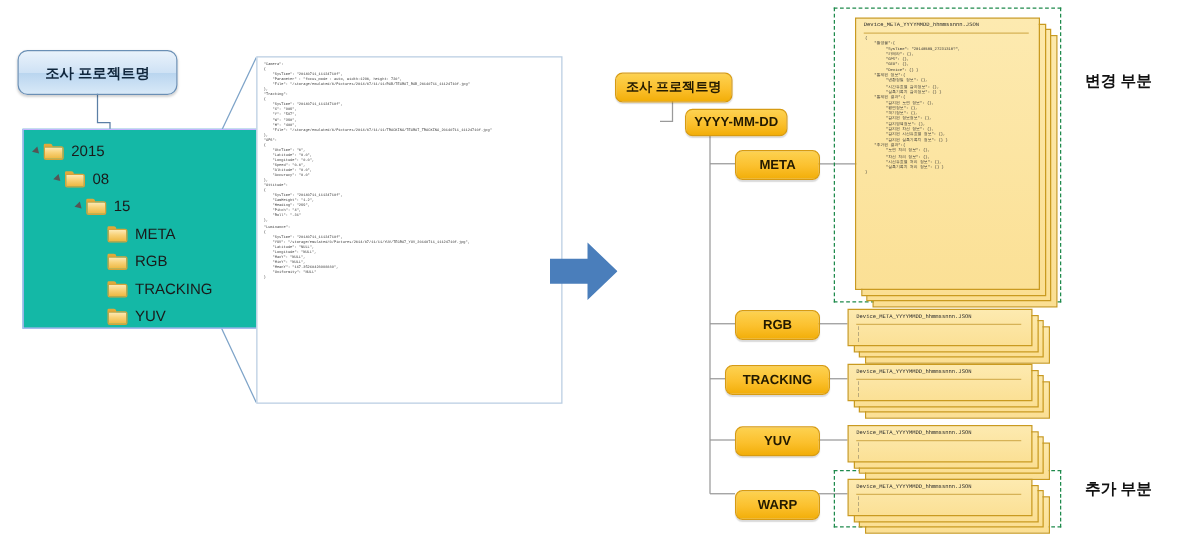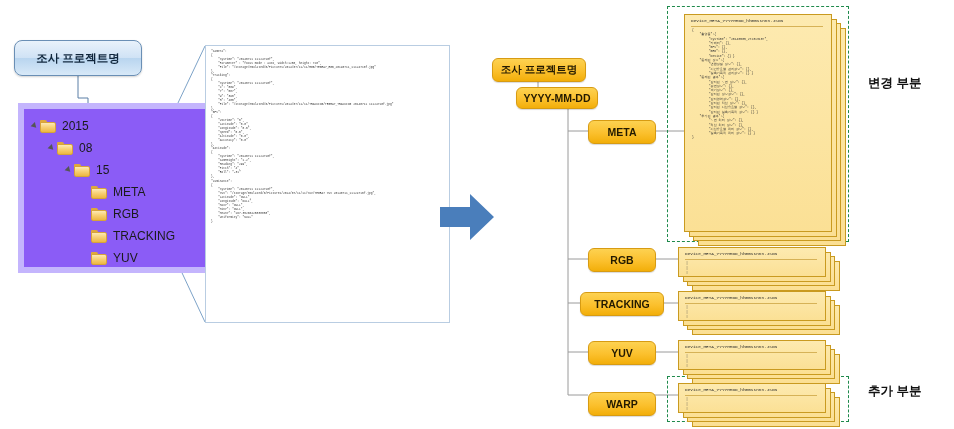--- a/index.html
+++ b/index.html
@@ -16,21 +16,21 @@
     border:1px solid #6a8fb5;border-radius:8px;
     background:linear-gradient(180deg,#e9f2fb 0%,#cfe2f5 50%,#b9d5ef 51%,#d8e9f8 100%);
     display:flex;align-items:center;justify-content:center;
     font-size:11.5px;font-weight:bold;color:#10263c;
     box-shadow:0 1px 2px rgba(0,0,0,.18);
   }
 
   
   .explorer{
     left:18px;top:103px;width:200px;height:158px;
-    border:6px solid #c4b5fd;background:#8b5cf6;
+    border:1px solid #c4b5fd;background:#14b8a6;
   }
   .treerow{display:flex;align-items:center;height:22px;font-size:12px;color:#1a1a1a;}
   .tw{display:inline-block;width:0;height:0;border-left:5px solid #555;
       border-top:3.5px solid transparent;border-bottom:3.5px solid transparent;
       transform:rotate(45deg);margin-right:3px;}
   .tw-none{display:inline-block;width:8px;}
   .folder{position:relative;width:16px;height:13px;margin-right:6px;flex:none;}
   .folder i{position:absolute;display:block;}
   .folder .tab{left:0;top:0;width:7px;height:3px;background:#e0a93a;border-radius:1px 2px 0 0;}
   .folder .bd{left:0;top:2.5px;width:16px;height:10.5px;border-radius:1px 2px 2px 2px;
@@ -57,21 +57,21 @@
 
   
   .obox{
     border:1px solid #d79b12;border-radius:6px;
     background:linear-gradient(180deg,#fdd251 0%,#fbc02d 55%,#f2ae09 100%);
     display:flex;align-items:center;justify-content:center;
     font-size:10.5px;font-weight:bold;color:#231a00;
     box-shadow:0 1px 1px rgba(0,0,0,.15);
   }
   #n-root{left:492px;top:58px;width:92px;height:22px;font-size:10.5px;}
-  #n-date{left:516px;top:87px;width:80px;height:20px;text-align:center;}
+  #n-date{left:548px;top:87px;width:80px;height:20px;text-align:center;}
   #n-meta{left:588px;top:120px;width:66px;height:22px;}
   #n-rgb{left:588px;top:248px;width:66px;height:22px;}
   #n-trk{left:580px;top:292px;width:82px;height:22px;}
   #n-yuv{left:588px;top:341px;width:66px;height:22px;}
   #n-warp{left:588px;top:392px;width:66px;height:22px;}
 
   
   .stack{position:absolute;}
   .card{
     position:absolute;border:1px solid #c99a20;
@@ -95,21 +95,21 @@
     font-family:"Liberation Mono","DejaVu Sans Mono",monospace;
     font-size:3.4px;line-height:5px;color:#444;white-space:pre;overflow:hidden;
   }
 
   
   .dashbox{border:1.6px dashed #1f8a4c;box-sizing:border-box;}
   #dash-top{left:667px;top:6px;width:182px;height:236px;}
   #dash-bot{left:667px;top:376px;width:182px;height:46px;}
 
   .sidelabel{font-size:12.5px;font-weight:bold;color:#111;}
-  #lbl-change{left:868px;top:57px;margin-top:18px;}
+  #lbl-change{left:868px;top:57px;}
   #lbl-add{left:868px;top:383px;text-align:center;}
 </style>
 </head>
 <body>
 
 <svg class="abs leaders" viewBox="0 0 954 429">
 
   <path d="M78 74 L78 98 L88 98 L88 113" stroke="#5b7fa6" stroke-width="1" fill="none"></path>
 
   <line x1="140" y1="183" x2="205" y2="46" stroke="#7da3c8" stroke-width="1"></line>

